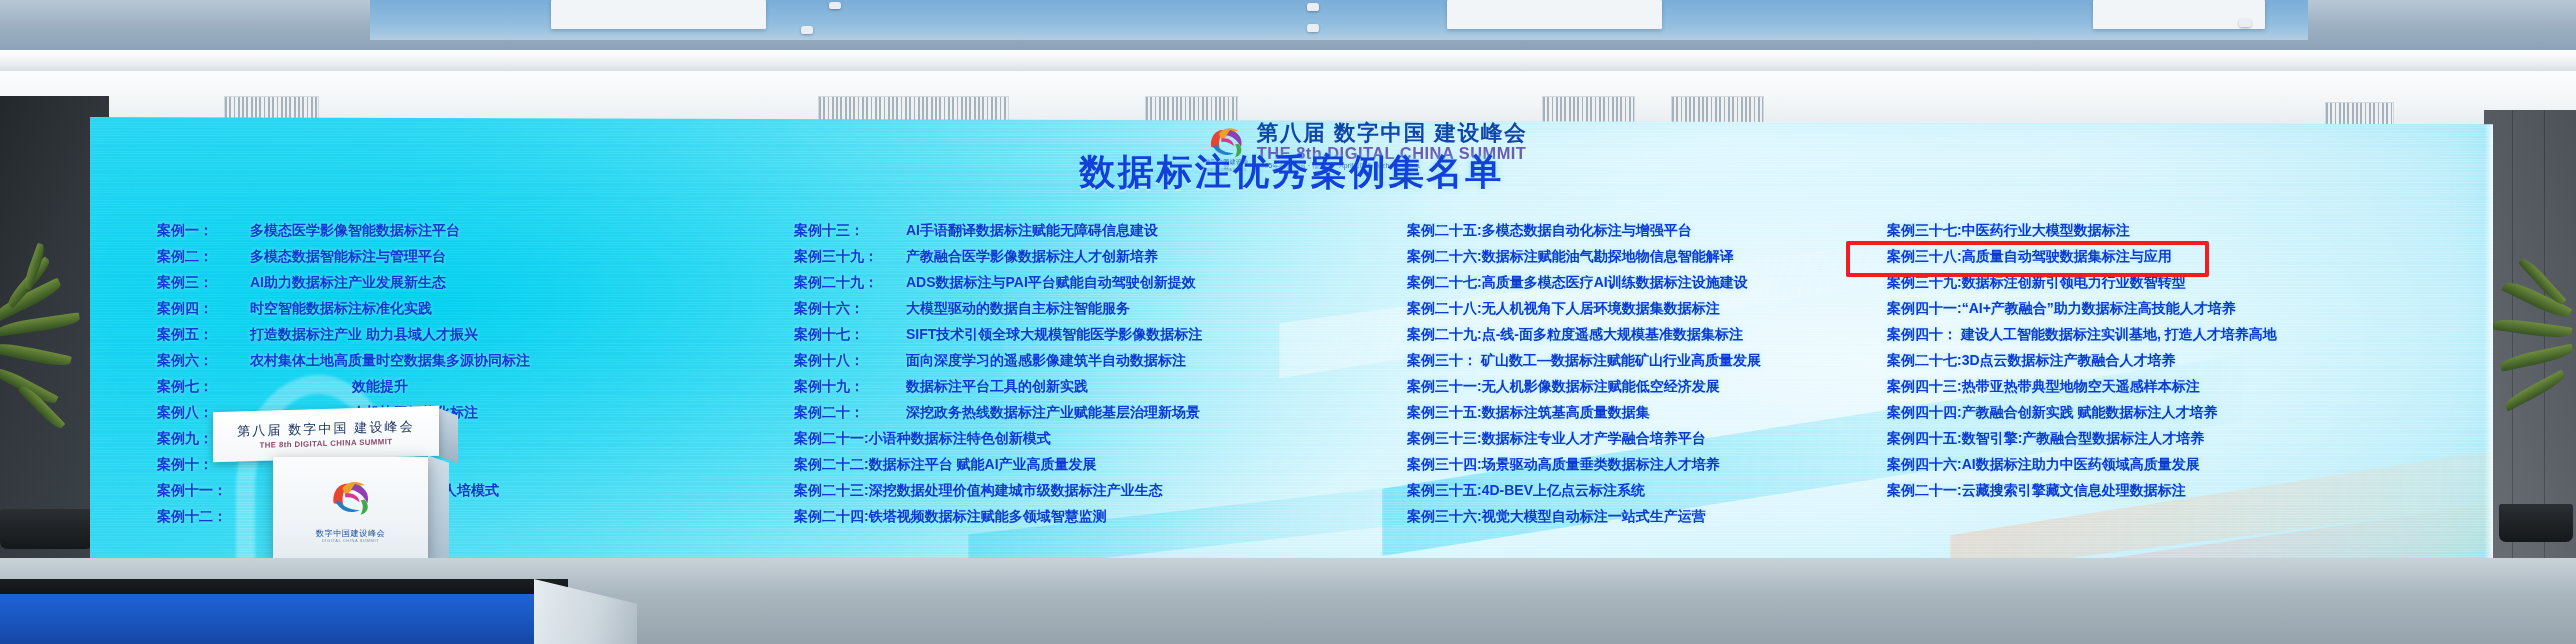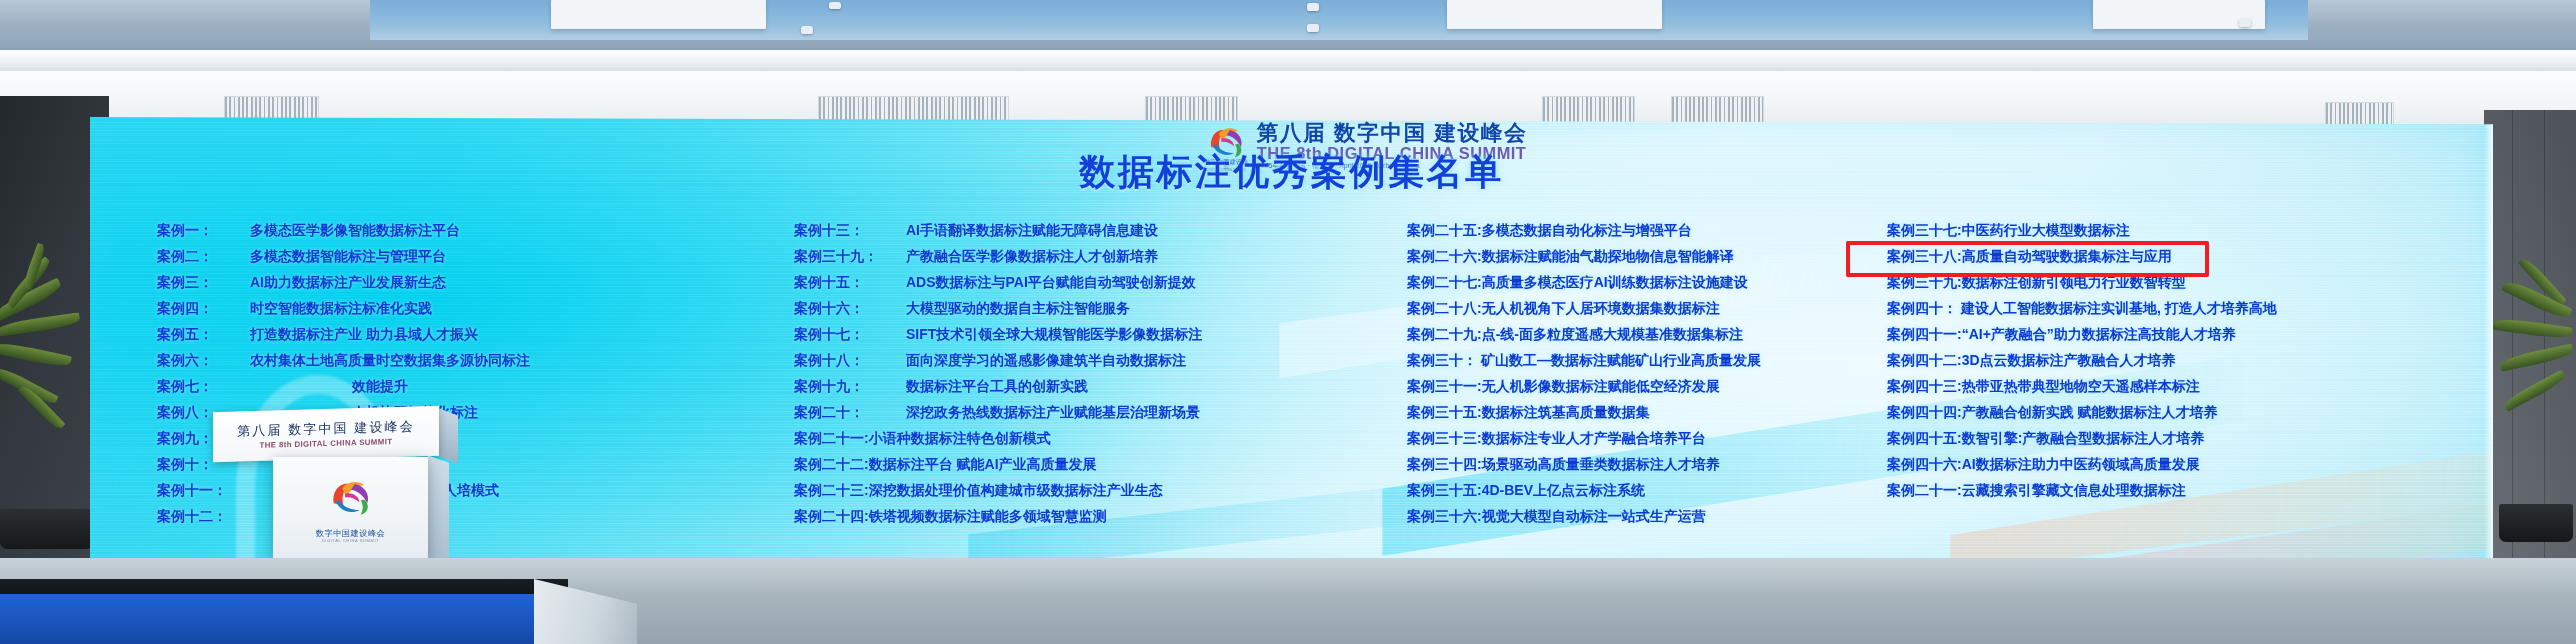--- a/index.html
+++ b/index.html
@@ -348,21 +348,21 @@
     <div class="col col-2">
         <div class="case-row">
           <span class="case-no">案例十三：</span>
           <span class="case-title">AI手语翻译数据标注赋能无障碍信息建设</span>
         </div>
         <div class="case-row">
           <span class="case-no">案例三十九：</span>
           <span class="case-title">产教融合医学影像数据标注人才创新培养</span>
         </div>
         <div class="case-row">
-          <span class="case-no">案例十五：</span>
+          <span class="case-no">案例二十九：</span>
           <span class="case-title">ADS数据标注与PAI平台赋能自动驾驶创新提效</span>
         </div>
         <div class="case-row">
           <span class="case-no">案例十六：</span>
           <span class="case-title">大模型驱动的数据自主标注智能服务</span>
         </div>
         <div class="case-row">
           <span class="case-no">案例十七：</span>
           <span class="case-title">SIFT技术引领全球大规模智能医学影像数据标注</span>
         </div>
@@ -433,27 +433,27 @@
         <div class="case-row">
           <span class="case-title">案例三十七:中医药行业大模型数据标注</span>
         </div>
         <div class="case-row highlight">
           <span class="case-title">案例三十八:高质量自动驾驶数据集标注与应用</span>
         </div>
         <div class="case-row">
           <span class="case-title">案例三十九:数据标注创新引领电力行业数智转型</span>
         </div>
         <div class="case-row">
+          <span class="case-title">案例四十一:“AI+产教融合”助力数据标注高技能人才培养</span>
+        </div>
+        <div class="case-row">
           <span class="case-title">案例四十：  建设人工智能数据标注实训基地, 打造人才培养高地</span>
         </div>
         <div class="case-row">
-          <span class="case-title">案例四十一:“AI+产教融合”助力数据标注高技能人才培养</span>
-        </div>
-        <div class="case-row">
-          <span class="case-title">案例四十二:3D点云数据标注产教融合人才培养</span>
+          <span class="case-title">案例二十七:3D点云数据标注产教融合人才培养</span>
         </div>
         <div class="case-row">
           <span class="case-title">案例四十三:热带亚热带典型地物空天遥感样本标注</span>
         </div>
         <div class="case-row">
           <span class="case-title">案例四十四:产教融合创新实践 赋能数据标注人才培养</span>
         </div>
         <div class="case-row">
           <span class="case-title">案例四十五:数智引擎:产教融合型数据标注人才培养</span>
         </div>

